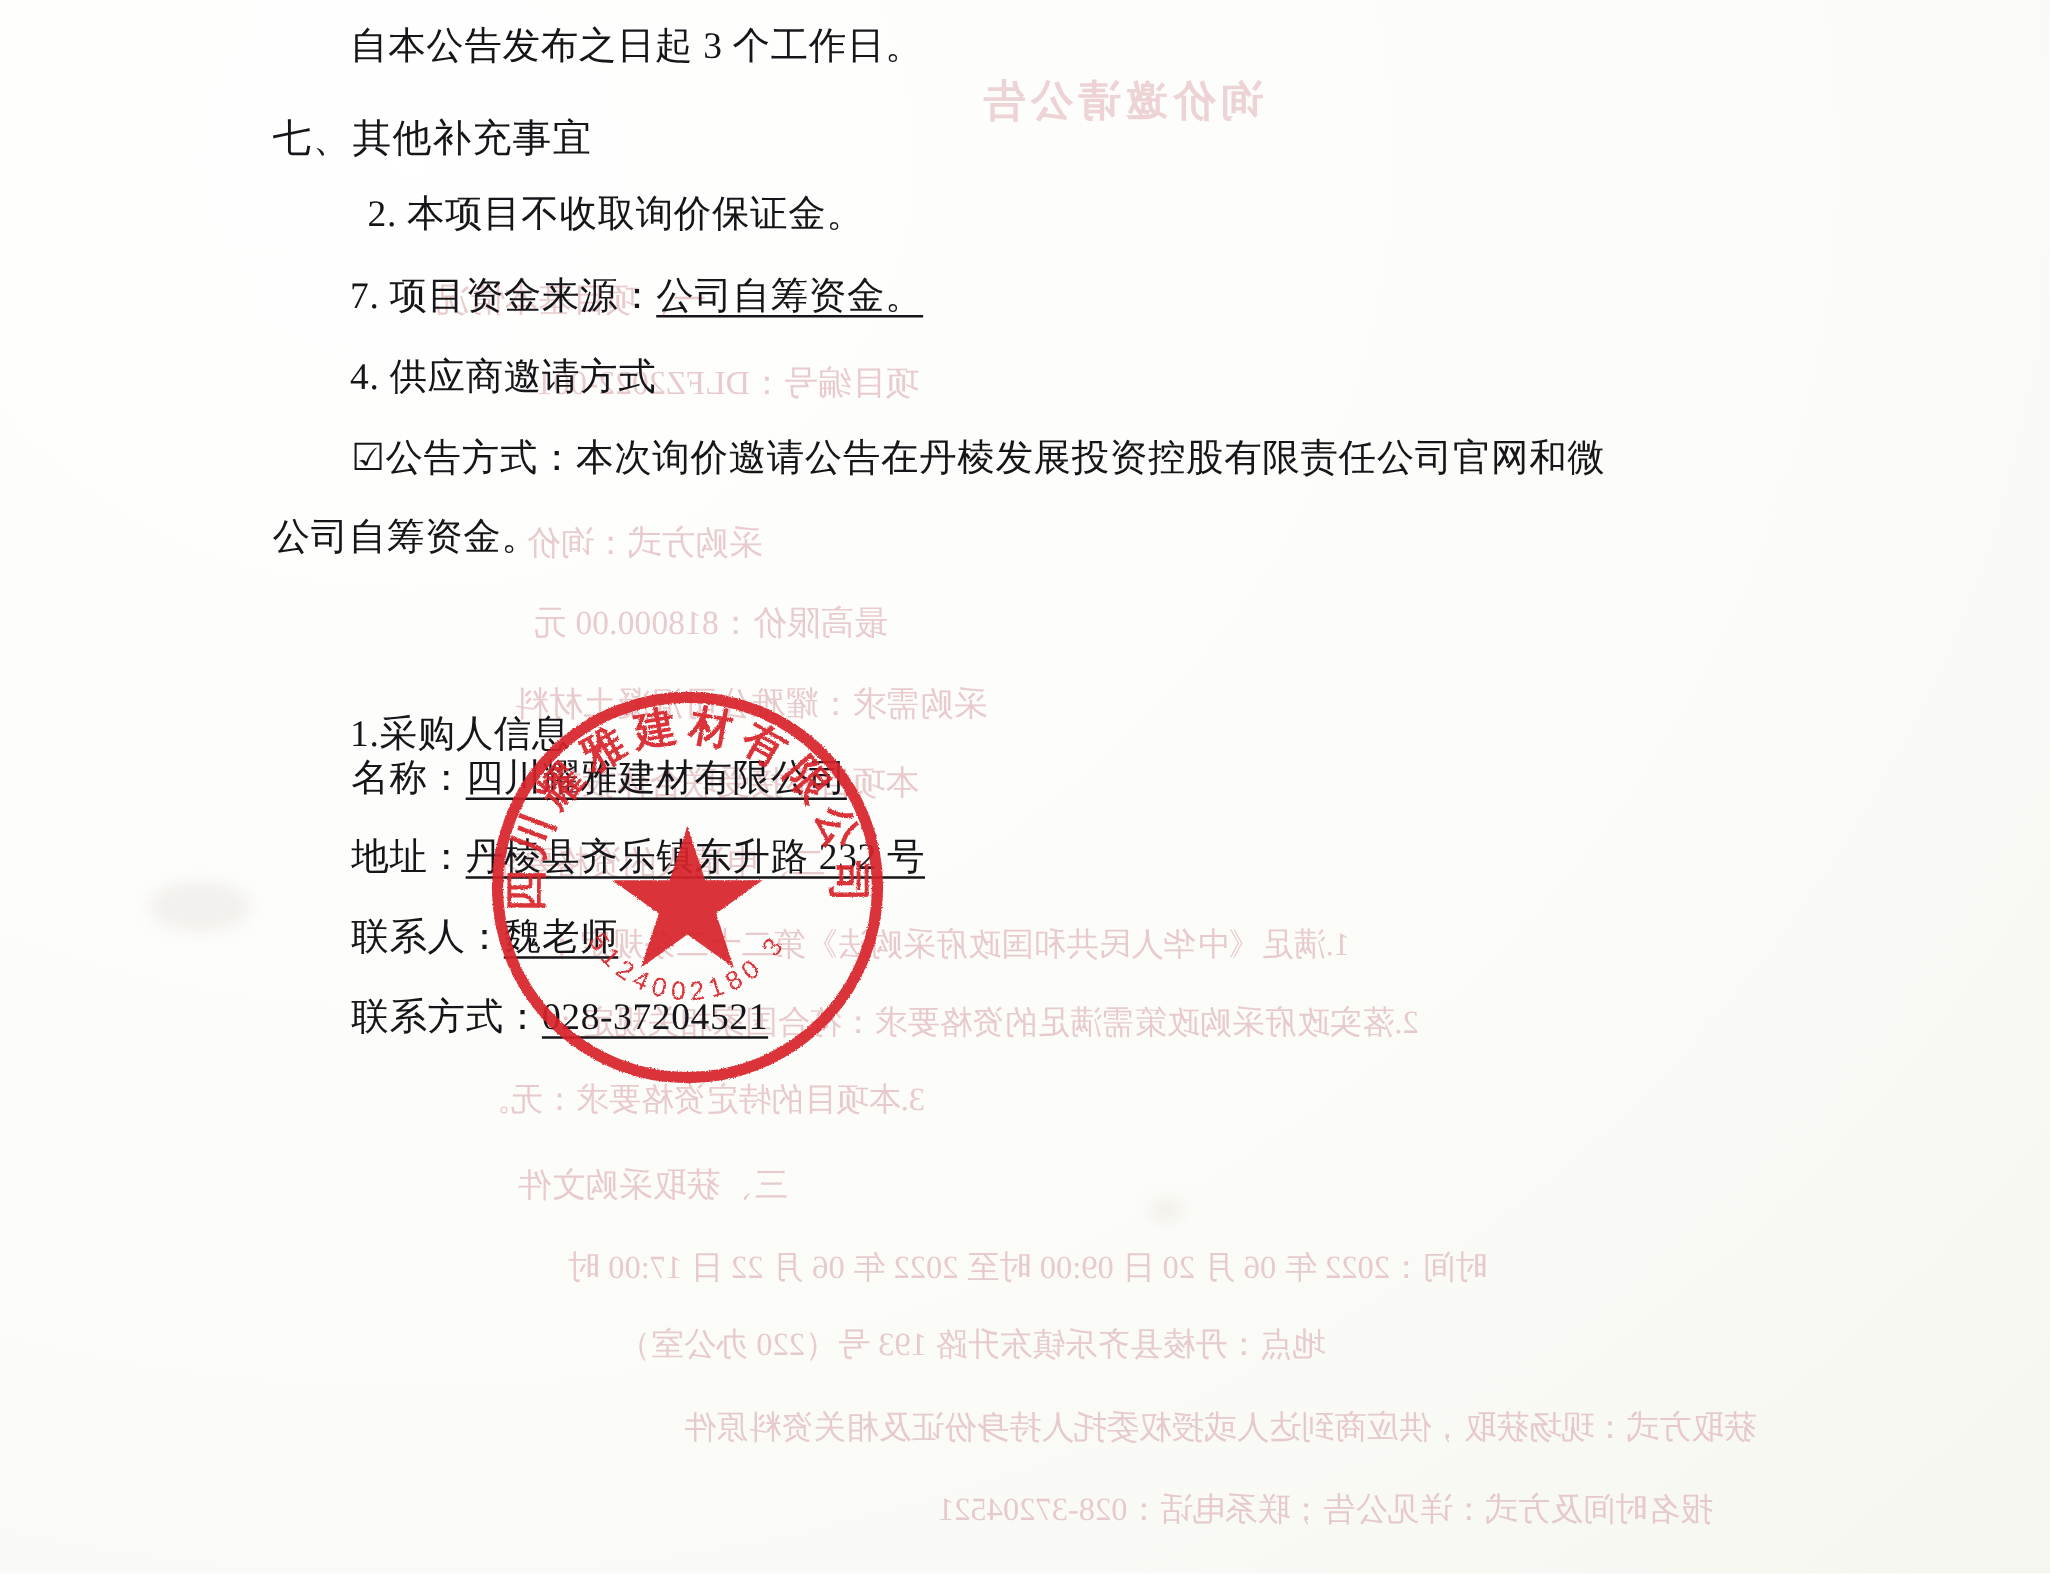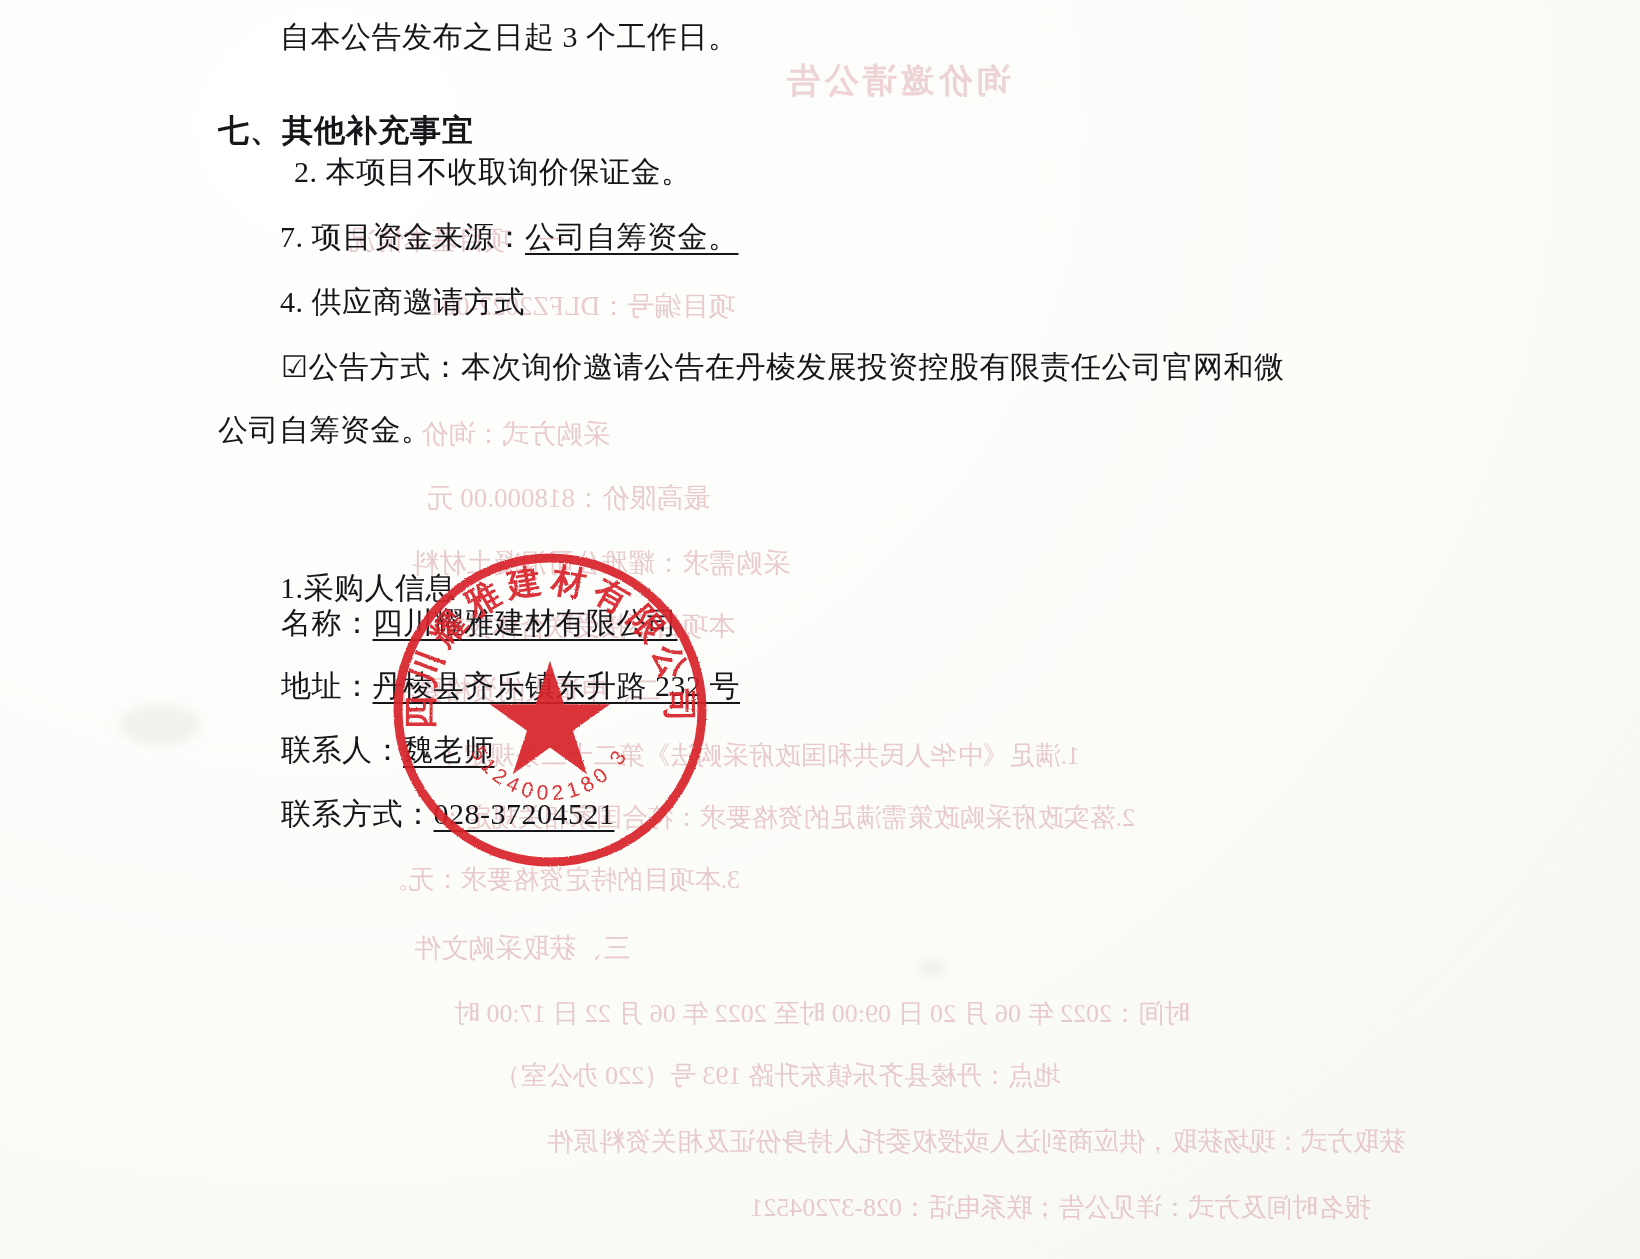--- a/index.html
+++ b/index.html
@@ -51,24 +51,23 @@
 
   
   .line {
     position: absolute;
     white-space: nowrap;
     font-size: 30px;
     line-height: 1.0;
     letter-spacing: 0.5px;
   }
   .heading {
-    font-weight: bold;
+    font-weight: normal;
     font-size: 31px;
     letter-spacing: 1px;
-    margin-top: 20px;
   }
   .u {
     text-decoration: underline;
     text-underline-offset: 6px;
     text-decoration-thickness: 1.5px;
     text-align: center;
   }
 
   
   #seal {

